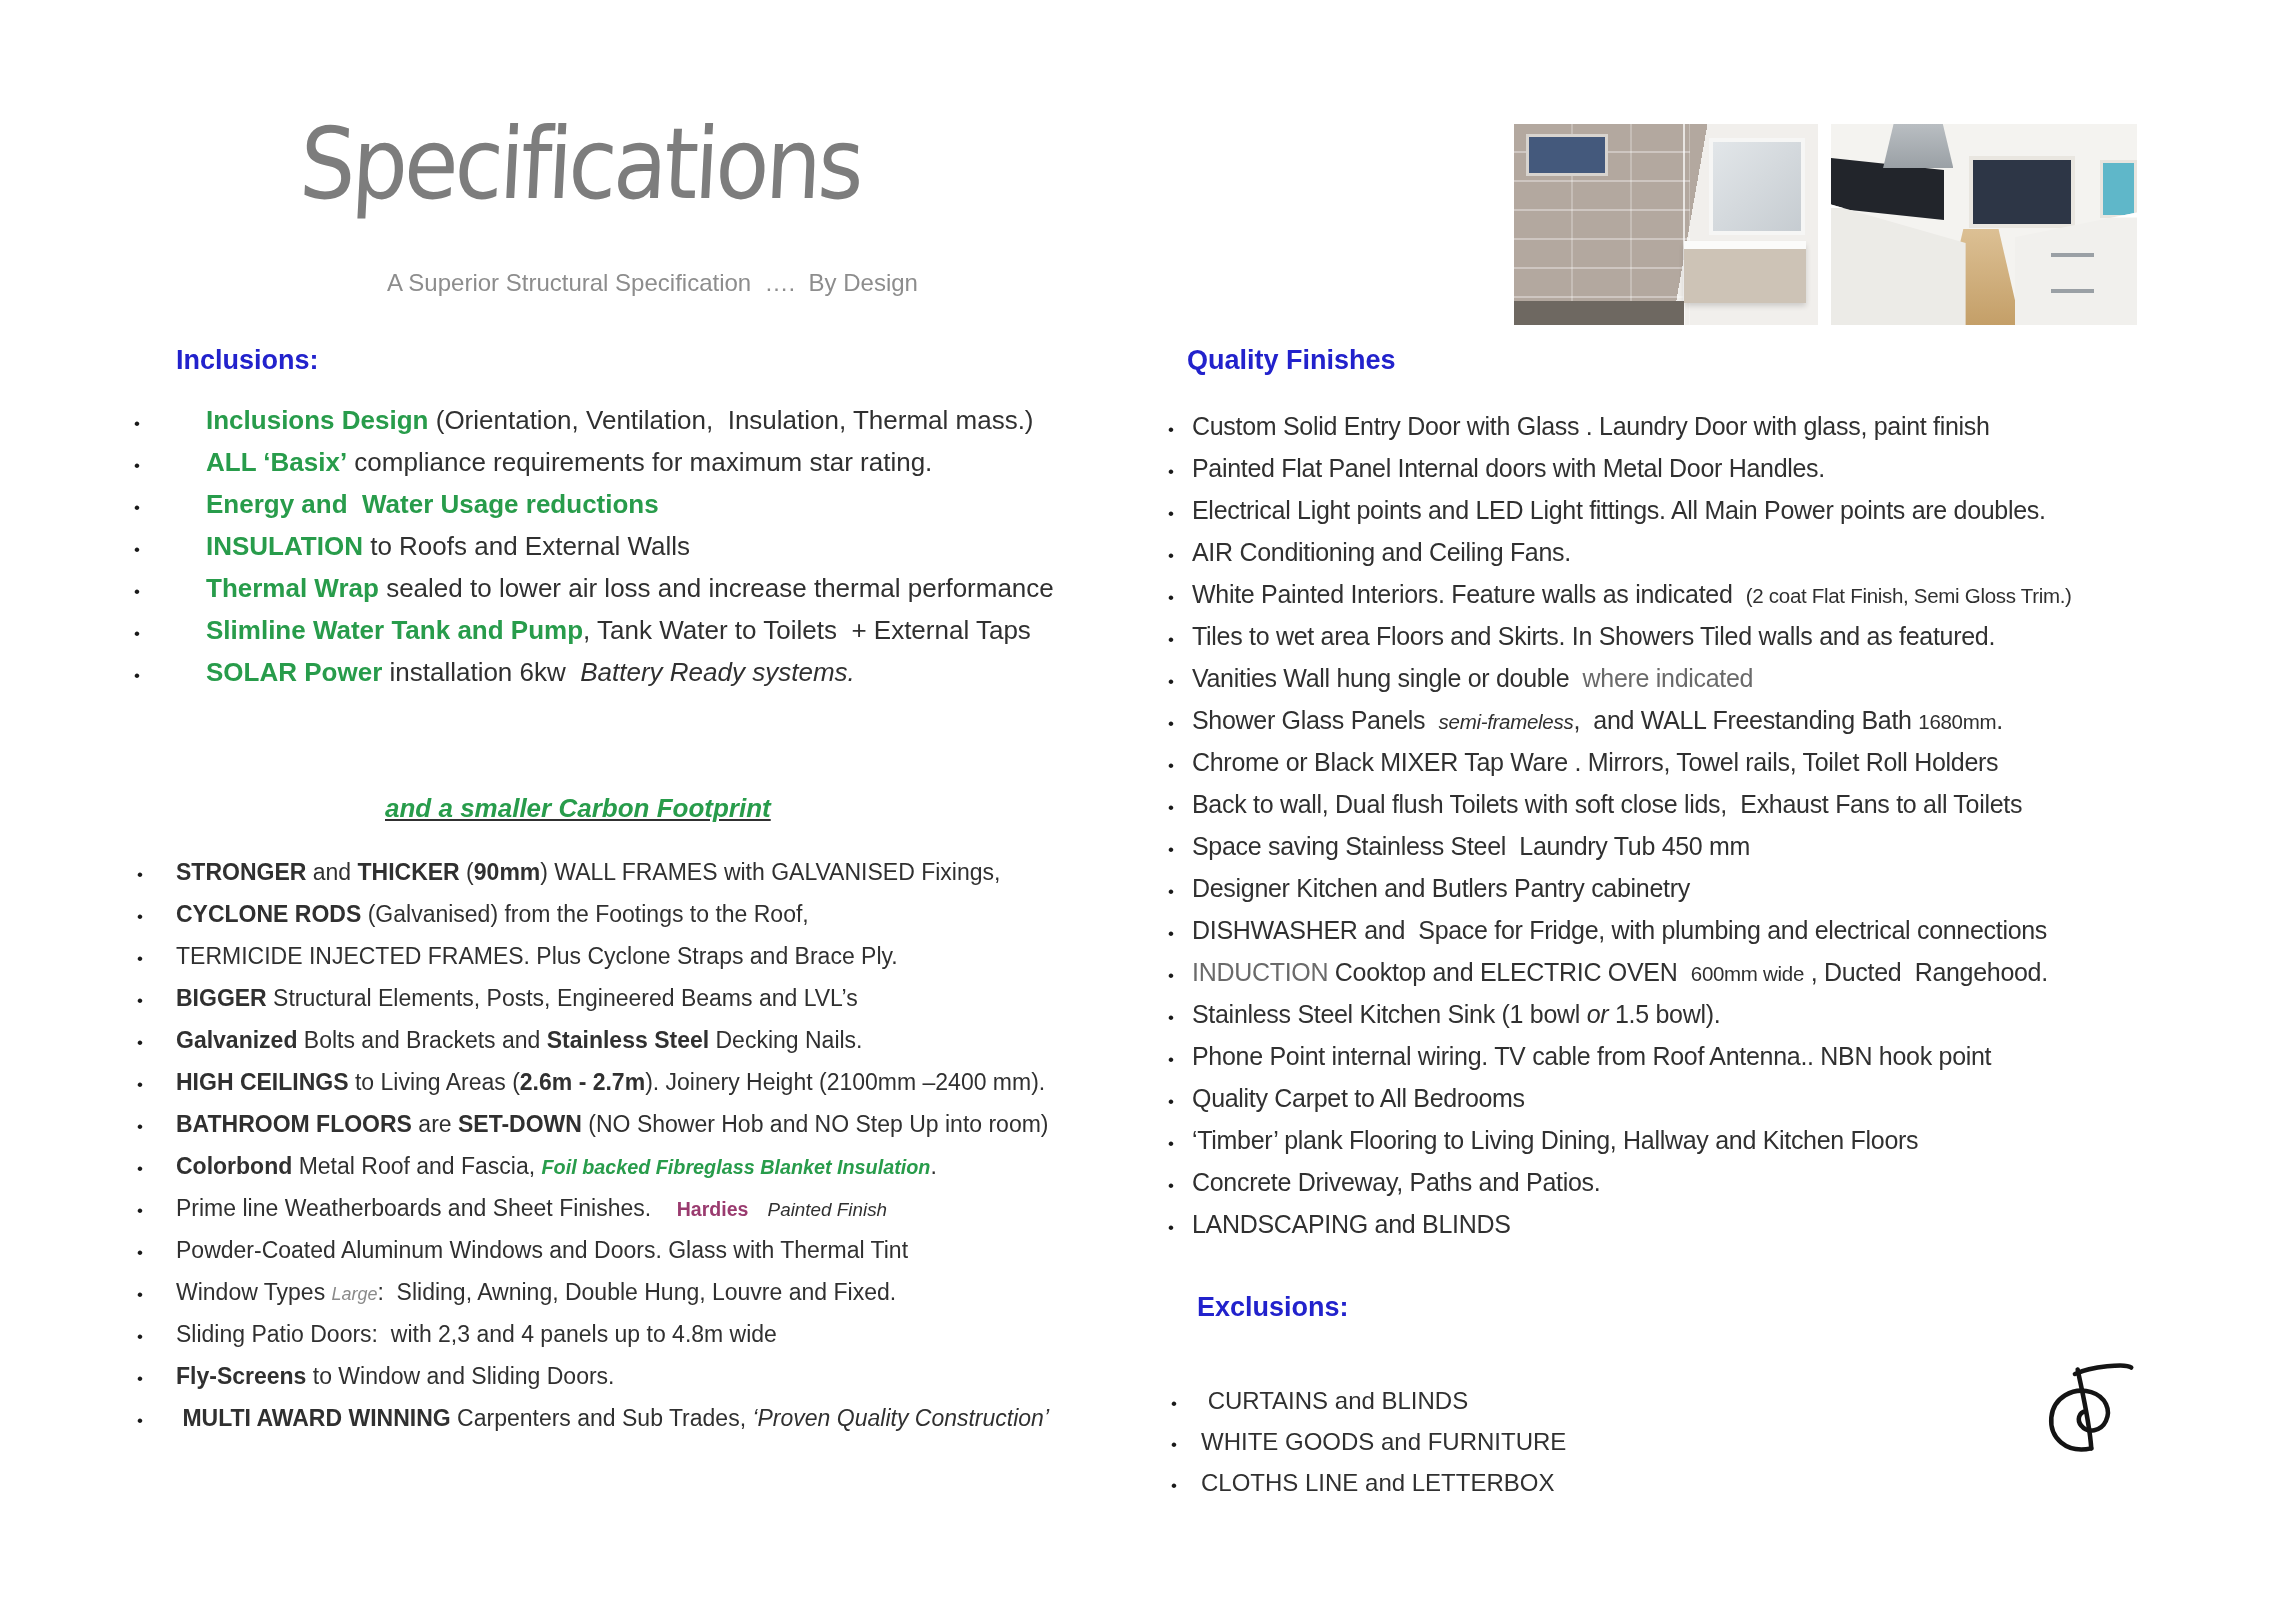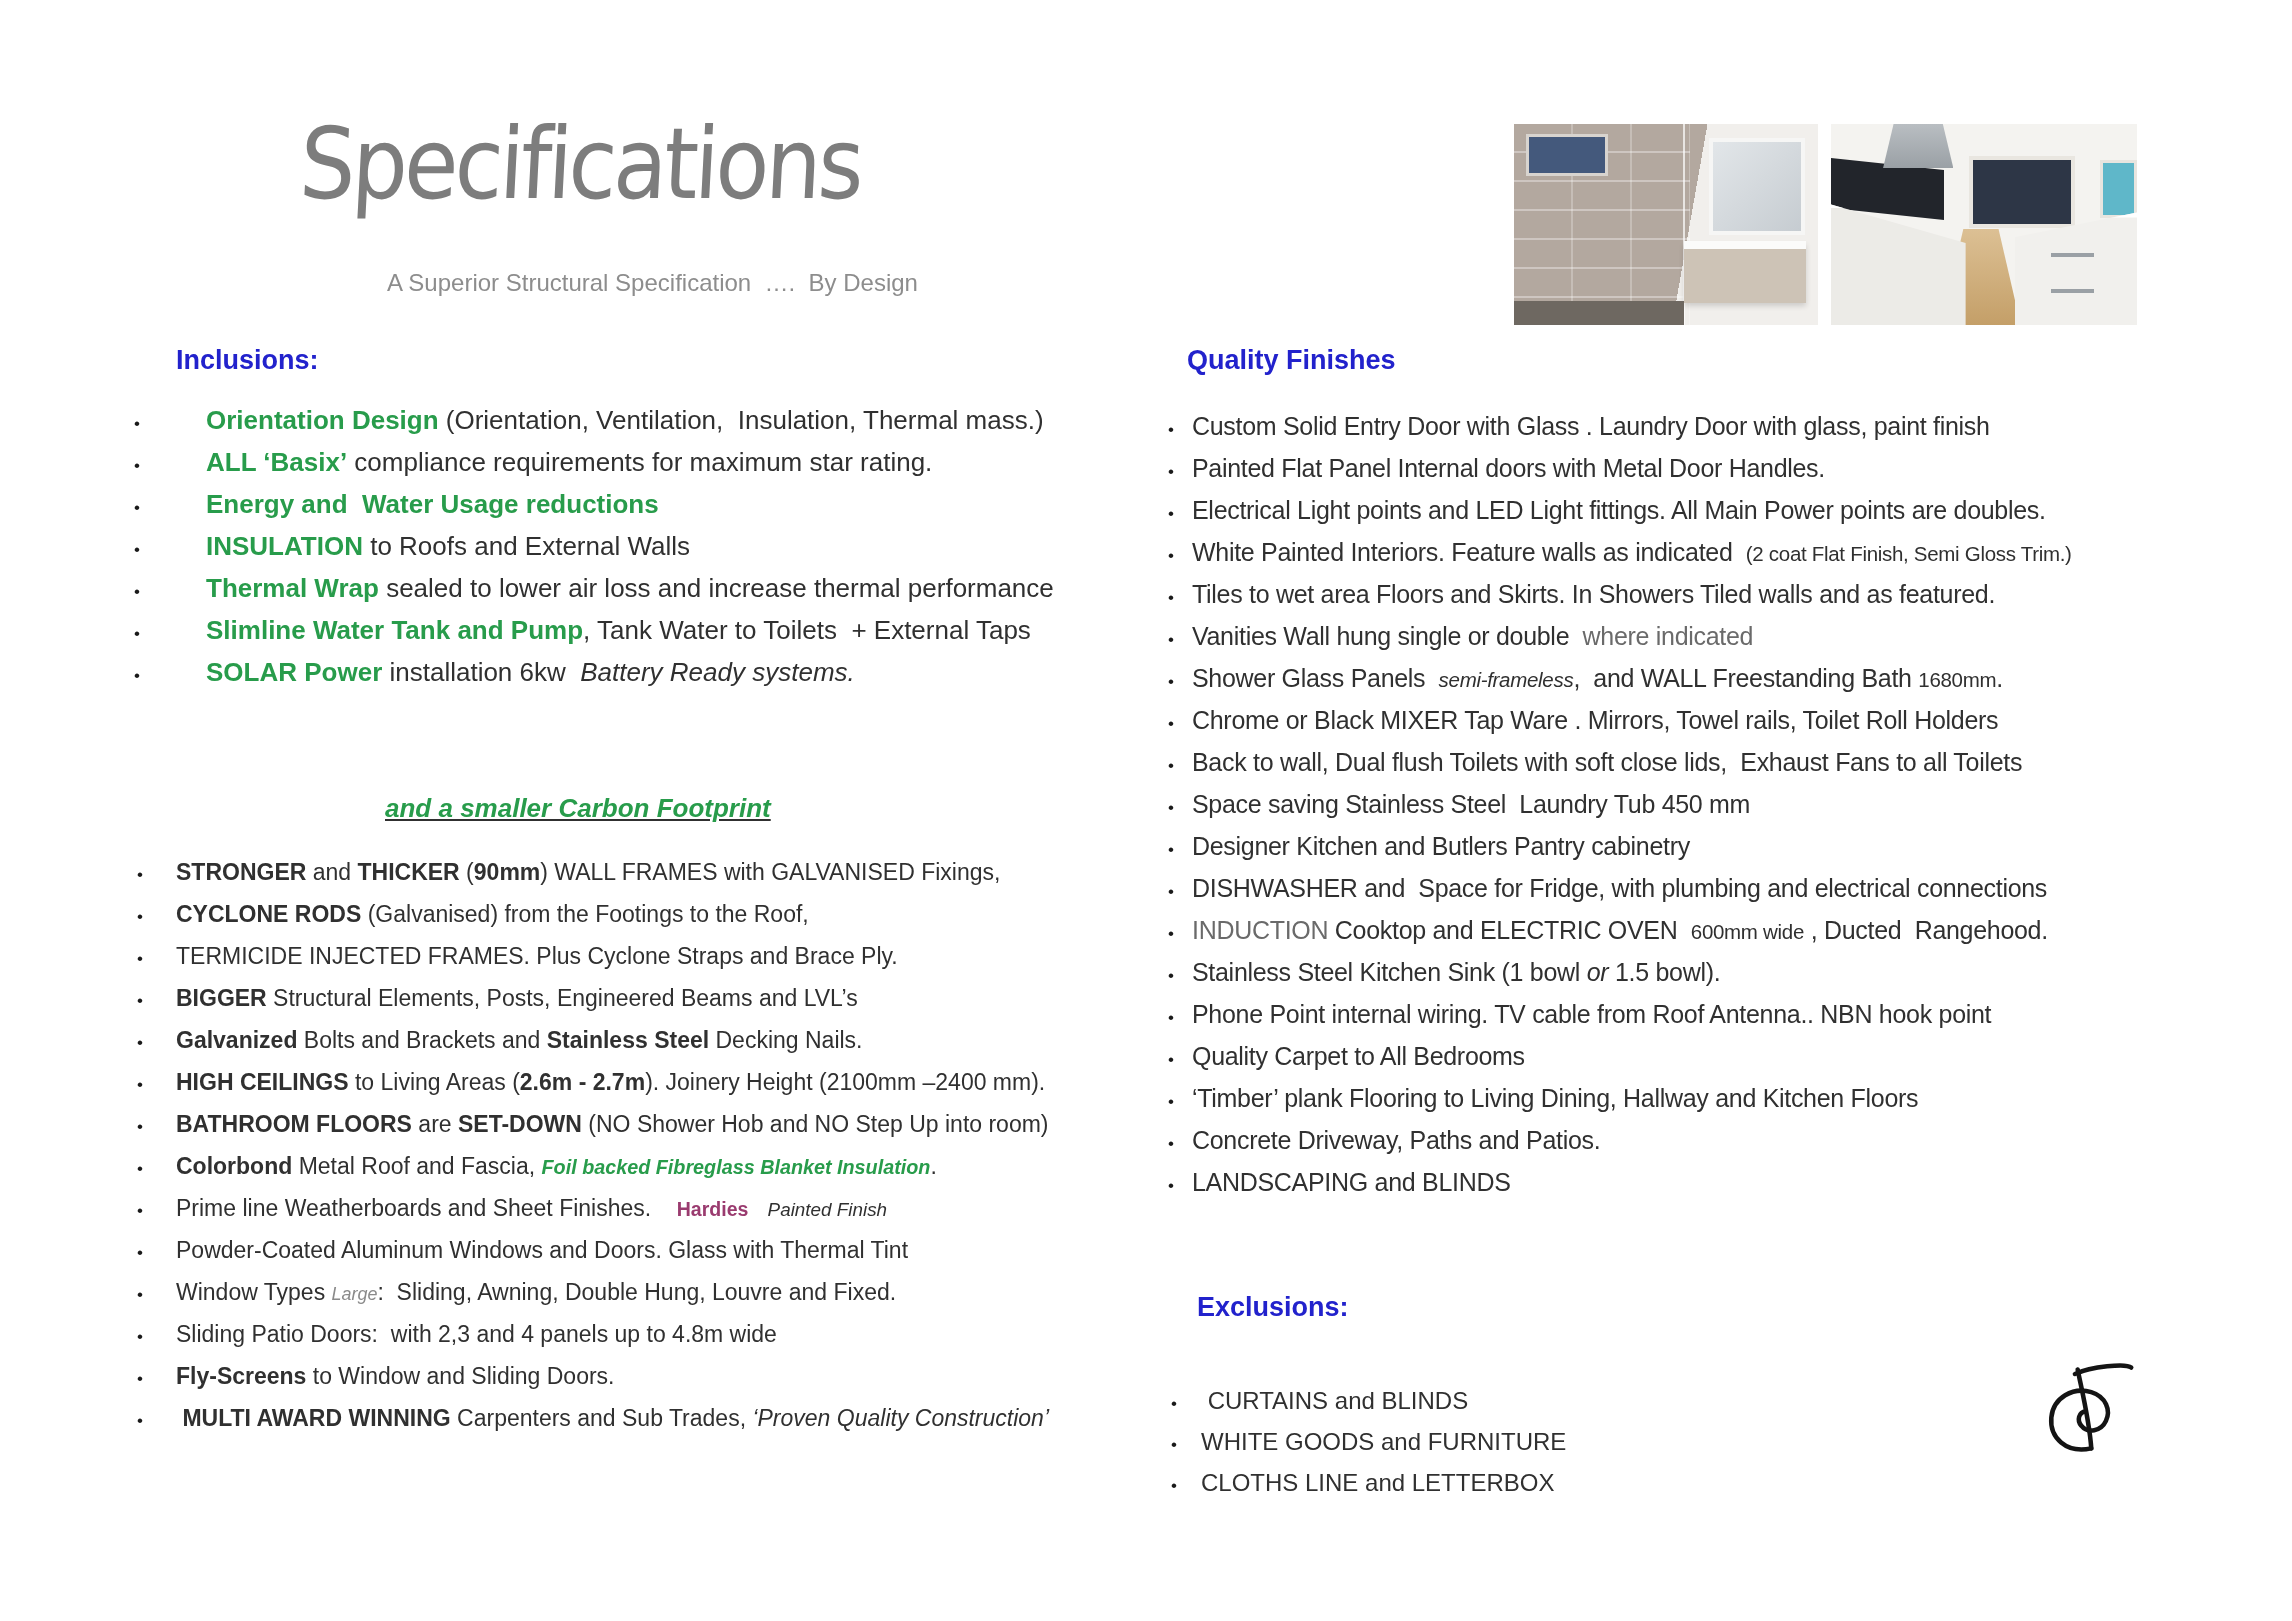--- a/index.html
+++ b/index.html
@@ -112,21 +112,21 @@
     <div class="pk-art"></div>
     <div class="pk-floor"></div>
     <div class="pk-cab"></div>
     <div class="pk-island"></div>
     <div class="pk-h1"></div>
     <div class="pk-h2"></div>
   </div>
 
   <div class="heading h-incl">Inclusions:</div>
   <div class="list list1">
-      <div class="bullet-row"><span class="bullet">•</span><span class="s-g">Orientation Design</span><span class="s-n"> (Orientation, Ventilation,  Insulation, Thermal mass.)</span></div>
+      <div class="bullet-row"><span class="bullet">•</span><span class="s-g">Inclusions Design</span><span class="s-n"> (Orientation, Ventilation,  Insulation, Thermal mass.)</span></div>
       <div class="bullet-row"><span class="bullet">•</span><span class="s-g">ALL ‘Basix’</span><span class="s-n"> compliance requirements for maximum star rating.</span></div>
       <div class="bullet-row"><span class="bullet">•</span><span class="s-g">Energy and  Water Usage reductions</span></div>
       <div class="bullet-row"><span class="bullet">•</span><span class="s-g">INSULATION</span><span class="s-n"> to Roofs and External Walls</span></div>
       <div class="bullet-row"><span class="bullet">•</span><span class="s-g">Thermal Wrap</span><span class="s-n"> sealed to lower air loss and increase thermal performance</span></div>
       <div class="bullet-row"><span class="bullet">•</span><span class="s-g">Slimline Water Tank and Pump</span><span class="s-n">, Tank Water to Toilets  + External Taps</span></div>
       <div class="bullet-row"><span class="bullet">•</span><span class="s-g">SOLAR Power</span><span class="s-n"> installation 6kw  </span><span class="s-i">Battery Ready systems.</span></div>
     </div>
 
   <div class="carbon segs"><span class="s-gi">and a smaller Carbon Footprint</span></div>
 
@@ -145,20 +145,21 @@
       <div class="bullet-row"><span class="bullet">•</span><span class="s-n">Sliding Patio Doors:  with 2,3 and 4 panels up to 4.8m wide</span></div>
       <div class="bullet-row"><span class="bullet">•</span><span class="s-b">Fly-Screens</span><span class="s-n"> to Window and Sliding Doors.</span></div>
       <div class="bullet-row"><span class="bullet">•</span><span class="s-n"> </span><span class="s-b">MULTI AWARD WINNING</span><span class="s-n"> Carpenters and Sub Trades, </span><span class="s-i">‘Proven Quality Construction’</span></div>
     </div>
 
   <div class="heading h-qual">Quality Finishes</div>
   <div class="list qlist">
       <div class="bullet-row"><span class="bullet">•</span><span class="s-n">Custom Solid Entry Door with Glass . Laundry Door with glass, paint finish</span></div>
       <div class="bullet-row"><span class="bullet">•</span><span class="s-n">Painted Flat Panel Internal doors with Metal Door Handles.</span></div>
       <div class="bullet-row"><span class="bullet">•</span><span class="s-n">Electrical Light points and LED Light fittings. All Main Power points are doubles.</span></div>
+      <div class="bullet-row"><span class="bullet">•</span><span class="s-n">AIR Conditioning and Ceiling Fans.</span></div>
       <div class="bullet-row"><span class="bullet">•</span><span class="s-n">White Painted Interiors. Feature walls as indicated  </span><span class="s-sm">(2 coat Flat Finish, Semi Gloss Trim.)</span></div>
       <div class="bullet-row"><span class="bullet">•</span><span class="s-n">Tiles to wet area Floors and Skirts. In Showers Tiled walls and as featured.</span></div>
       <div class="bullet-row"><span class="bullet">•</span><span class="s-n">Vanities Wall hung single or double  </span><span class="s-gr">where indicated</span></div>
       <div class="bullet-row"><span class="bullet">•</span><span class="s-n">Shower Glass Panels  </span><span class="s-smi">semi-frameless</span><span class="s-n">,  and WALL Freestanding Bath </span><span class="s-sm">1680mm</span><span class="s-n">.</span></div>
       <div class="bullet-row"><span class="bullet">•</span><span class="s-n">Chrome or Black MIXER Tap Ware . Mirrors, Towel rails, Toilet Roll Holders</span></div>
       <div class="bullet-row"><span class="bullet">•</span><span class="s-n">Back to wall, Dual flush Toilets with soft close lids,  Exhaust Fans to all Toilets</span></div>
       <div class="bullet-row"><span class="bullet">•</span><span class="s-n">Space saving Stainless Steel  Laundry Tub 450 mm</span></div>
       <div class="bullet-row"><span class="bullet">•</span><span class="s-n">Designer Kitchen and Butlers Pantry cabinetry</span></div>
       <div class="bullet-row"><span class="bullet">•</span><span class="s-n">DISHWASHER and  Space for Fridge, with plumbing and electrical connections</span></div>
       <div class="bullet-row"><span class="bullet">•</span><span class="s-gr">INDUCTION</span><span class="s-n"> Cooktop and ELECTRIC OVEN  </span><span class="s-sm">600mm wide</span><span class="s-n"> , Ducted  Rangehood.</span></div>

